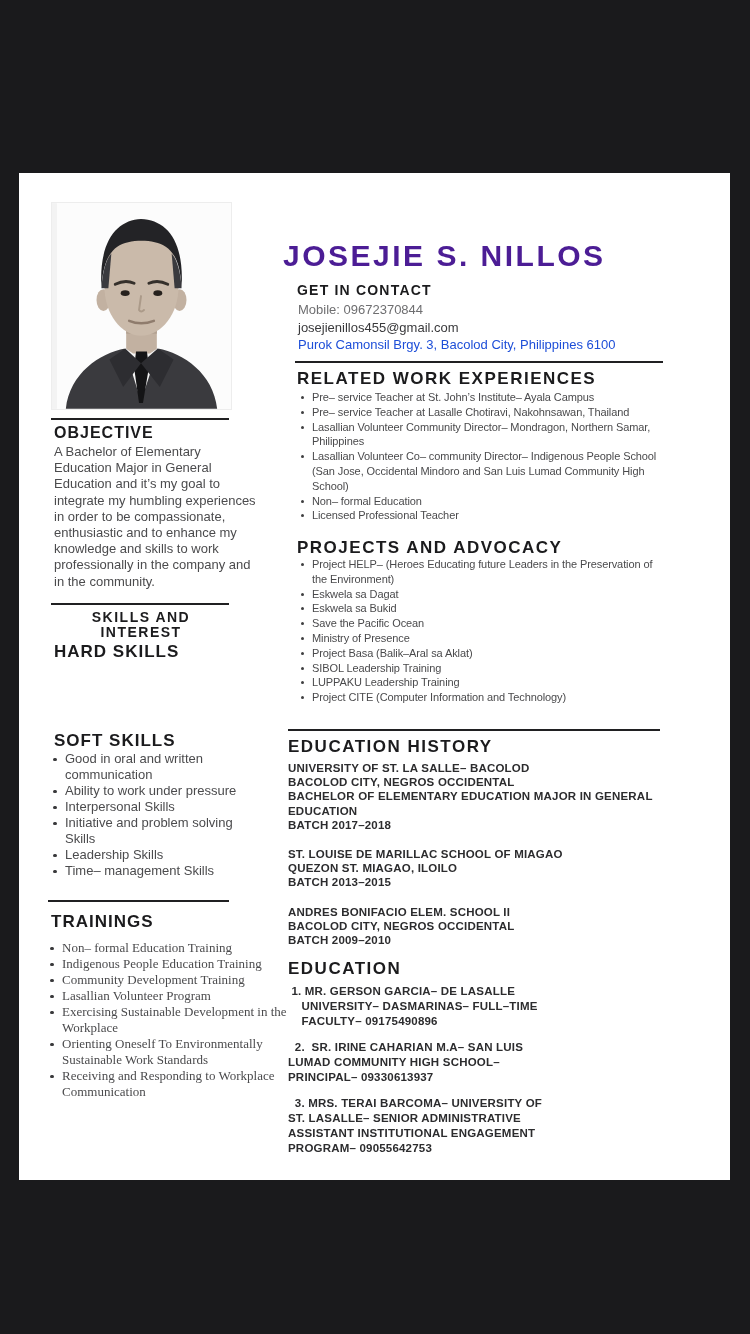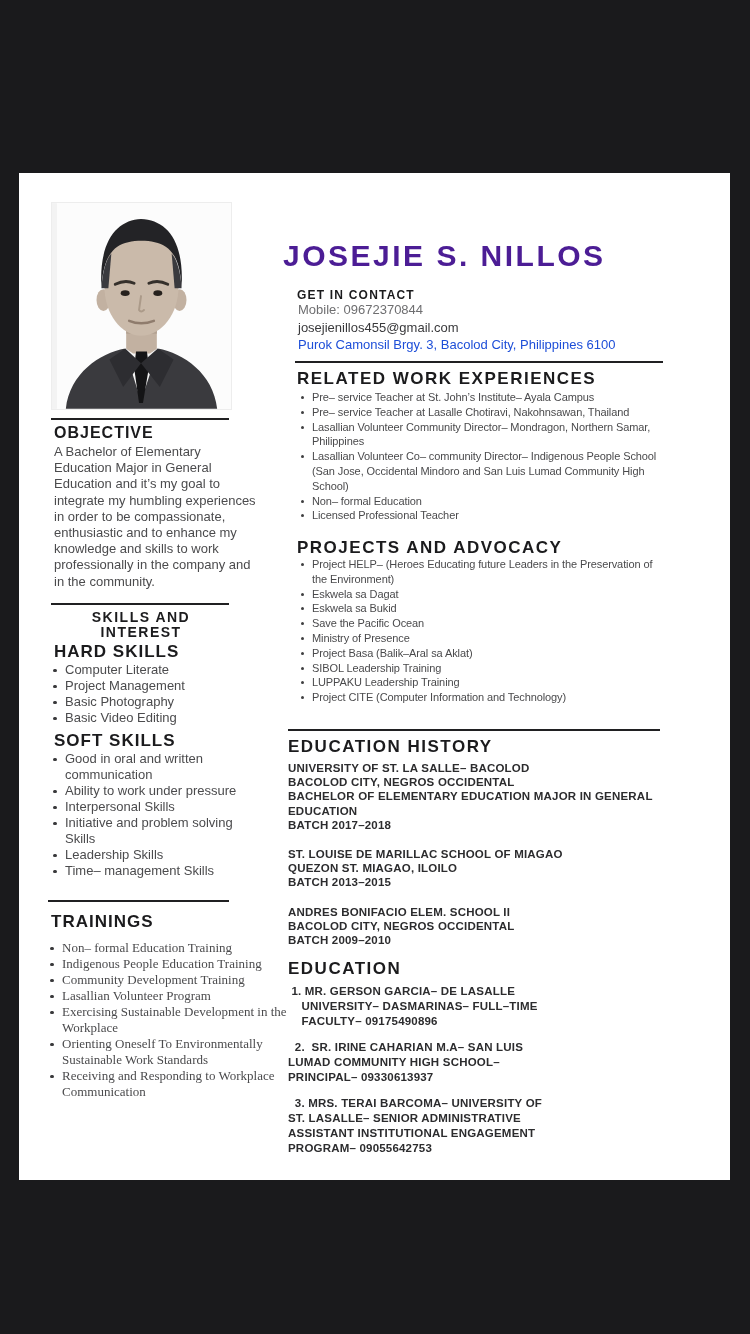--- a/index.html
+++ b/index.html
@@ -57,22 +57,22 @@
     width: 3.5px; height: 3.5px; border-radius: 50%; background: #39393b;
   }
 
   
   .name {
     left: 264px; top: 66px;
     font-size: 30px; font-weight: bold; letter-spacing: 2.5px;
     color: #4c1d95; white-space: nowrap;
   }
   .contact-head {
-    left: 278px; top: 115px;
-    font-size: 12px; font-weight: bold; letter-spacing: 1.2px; color: #1b1b1d;
+    left: 278px; top: 109px;
+    font-size: 14px; font-weight: bold; letter-spacing: 1.2px; color: #1b1b1d;
   }
   .contact-lines { left: 279px; top: 128px; font-size: 13px; line-height: 17.6px; }
   .contact-mobile  { color: #6e6e70; }
   .contact-email   { color: #39393b; }
   .contact-address { color: #1d4ed8; }
 
   .hr-contact   { left: 276px; top: 188px; width: 368px; }
   .hr-education { left: 269px; top: 556px; width: 372px; }
 
   .r-head {
@@ -156,26 +156,20 @@
   <div class="hr hr-photo"></div>
 
   <div class="abs l-head obj-head">OBJECTIVE</div>
   <div class="abs obj-text">A Bachelor of Elementary Education Major in General Education and it’s my goal to integrate my humbling experiences in order to be compassionate, enthusiastic and to enhance my knowledge and skills to work professionally in the company and in the community.</div>
 
   <div class="hr hr-objective"></div>
 
   <div class="abs skills-head">SKILLS AND INTEREST</div>
 
   <div class="abs l-head hard-head">HARD SKILLS</div>
-  <ul class="abs l-list hard-list">
-      <li>Computer Literate</li>
-      <li>Project Management</li>
-      <li>Basic Photography</li>
-      <li>Basic Video Editing</li>
-    </ul>
 
   <div class="abs l-head soft-head">SOFT SKILLS</div>
   <ul class="abs l-list soft-list">
       <li>Good in oral and written communication</li>
       <li>Ability to work under pressure</li>
       <li>Interpersonal Skills</li>
       <li>Initiative and problem solving Skills</li>
       <li>Leadership  Skills</li>
       <li>Time– management Skills</li>
     </ul>

